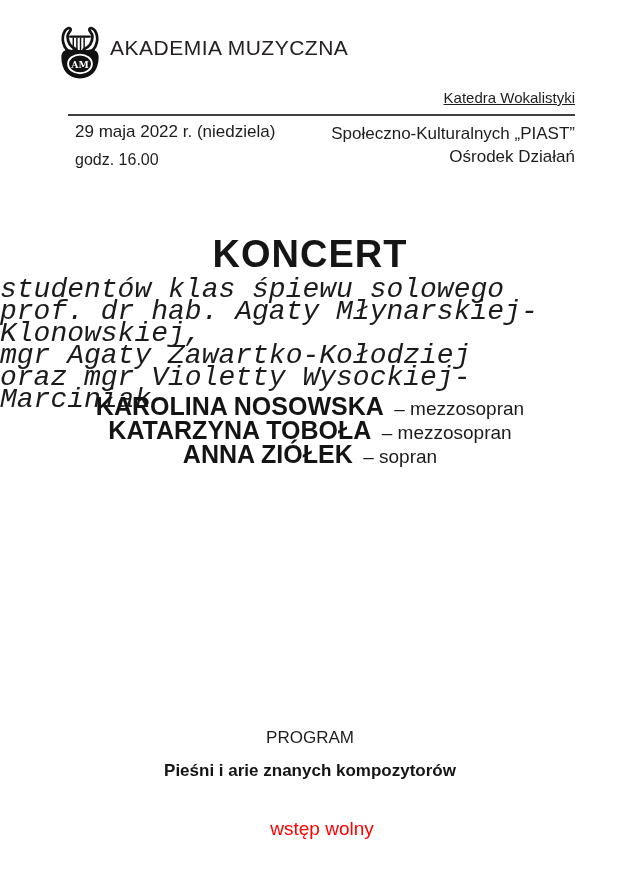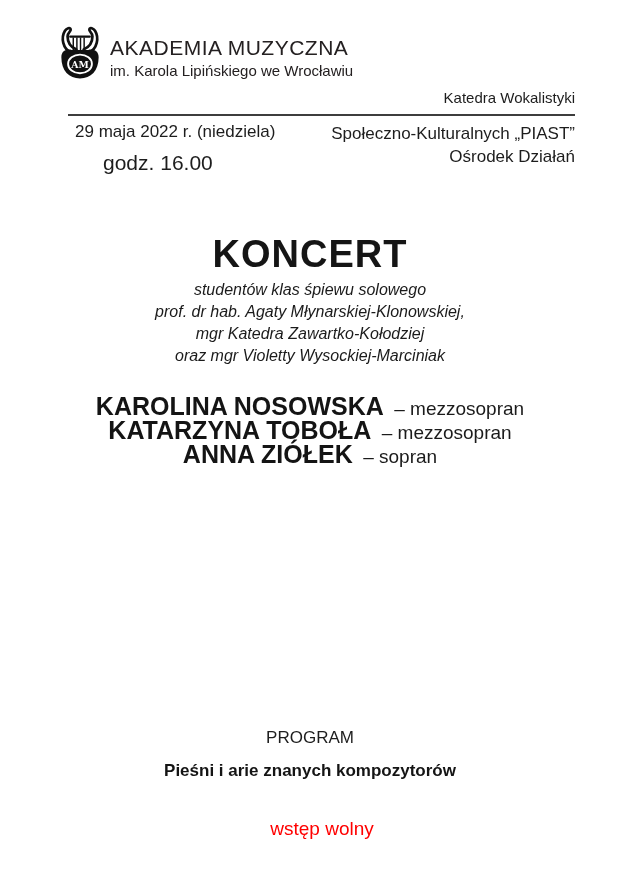--- a/index.html
+++ b/index.html
@@ -10,30 +10,30 @@
     background:#ffffff;
     font-family:"Liberation Sans", sans-serif;
     color:#1b1b1b;
     overflow:hidden;
   }
   
   .logo{position:absolute;left:56px;top:23px;width:48px;height:58px;}
   .academy-block{position:absolute;left:110px;top:36px;}
   .academy-name{font-size:21px;line-height:23px;letter-spacing:.5px;color:#242021;}
   .academy-subtitle{font-size:15px;line-height:17px;margin-top:3px;color:#242021;}
-  .department{position:absolute;right:45px;top:89px;font-size:15px;text-align:right;color:#1d1d1d;}
+  .department{position:absolute;right:45px;top:89px;font-size:15px;text-align:right;color:#1d1d1d;text-decoration:underline;}
   .divider{position:absolute;left:68px;right:45px;top:114px;height:1.5px;background:#3d3d3d;}
   .event-date{position:absolute;left:75px;top:122px;font-size:17px;color:#1d1d1d;}
-  .event-time{position:absolute;left:75px;top:151px;font-size:21px;color:#1d1d1d;margin-left:28px;}
+  .event-time{position:absolute;left:75px;top:151px;font-size:16px;color:#1d1d1d;}
   .venue{position:absolute;right:45px;top:122px;text-align:right;font-size:17px;line-height:23px;color:#1d1d1d;}
   
   .title{position:absolute;left:0;right:0;top:234px;text-align:center;
          font-size:38px;line-height:40px;font-weight:bold;letter-spacing:1px;color:#151515;}
-  .subtitle{position:absolute;left:0;right:0;top:279px;text-align:center;
-            font-style:italic;font-size:16px;line-height:22px;color:#1b1b1b;}
+  .subtitle{position:absolute;left:0;right:0;top:279px;
+            font-style:italic;font-size:28px;line-height:22px;color:#1b1b1b;font-family:Liberation Mono, monospace;}
   .performers{position:absolute;left:0;right:0;top:396px;text-align:center;line-height:20px;}
   .performer-name{font-size:25px;font-weight:bold;color:#141414;}
   .performer-voice{font-size:19px;color:#1b1b1b;margin-left:6px;}
   .piano{position:absolute;left:0;right:0;top:581px;text-align:center;font-size:18px;line-height:24px;color:#1b1b1b;}
   .pianist{font-size:19px;font-weight:bold;color:#141414;}
   .program-heading{position:absolute;left:0;right:0;top:728px;text-align:center;font-size:17px;color:#1d1d1d;}
   .program-desc{position:absolute;left:0;right:0;top:761px;text-align:center;font-size:17px;font-weight:bold;color:#141414;}
   .admission{position:absolute;left:0;right:0;top:818px;text-align:center;font-size:19px;}
 </style>
 </head>
@@ -53,41 +53,40 @@
     <line x1="23.5" y1="14" x2="23.5" y2="27" stroke="#111" stroke-width="1.4"></line>
     <line x1="27" y1="14" x2="27" y2="27" stroke="#111" stroke-width="1.4"></line>
 
     <path d="M5 33 C 5 26.5, 10.5 24.8, 15 26 L 31 26 C 35.5 24.8, 41 26.5, 41 33 C 41 46, 33.5 53.5, 23 53.5 C 12.5 53.5, 5 46, 5 33 Z" fill="#111"></path>
     <ellipse cx="23" cy="39.5" rx="11.5" ry="9" fill="none" stroke="#fff" stroke-width="1.8"></ellipse>
     <text x="23" y="43" text-anchor="middle" font-family="'DejaVu Serif', serif" font-size="9" font-weight="bold" fill="#fff">AM</text>
   </svg>
 
   <div class="academy-block">
     <div class="academy-name">AKADEMIA MUZYCZNA</div>
-    <div class="academy-subtitle">im. Karola Lipińskiego we Wrocławiu</div>
   </div>
 
   <div class="department">Katedra Wokalistyki</div>
 
   <div class="divider"></div>
 
   <div class="event-date">29 maja 2022 r. (niedziela)</div>
   <div class="event-time">godz. 16.00</div>
 
   <div class="venue">
     <div>Społeczno-Kulturalnych „PIAST”</div>
     <div>Ośrodek Działań</div>
   </div>
 
   <div class="title">KONCERT</div>
 
   <div class="subtitle">
     <div>studentów klas śpiewu solowego</div>
     <div>prof. dr hab. Agaty Młynarskiej-Klonowskiej,</div>
-    <div>mgr Katedra Zawartko-Kołodziej</div>
+    <div>mgr Agaty Zawartko-Kołodziej</div>
     <div>oraz mgr Violetty Wysockiej-Marciniak</div>
   </div>
 
   <div class="performers">
     <div>
       <span class="performer-name">KAROLINA NOSOWSKA</span>
       <span class="performer-voice">– mezzosopran</span>
     </div>
     <div>
       <span class="performer-name">KATARZYNA TOBOŁA</span>

